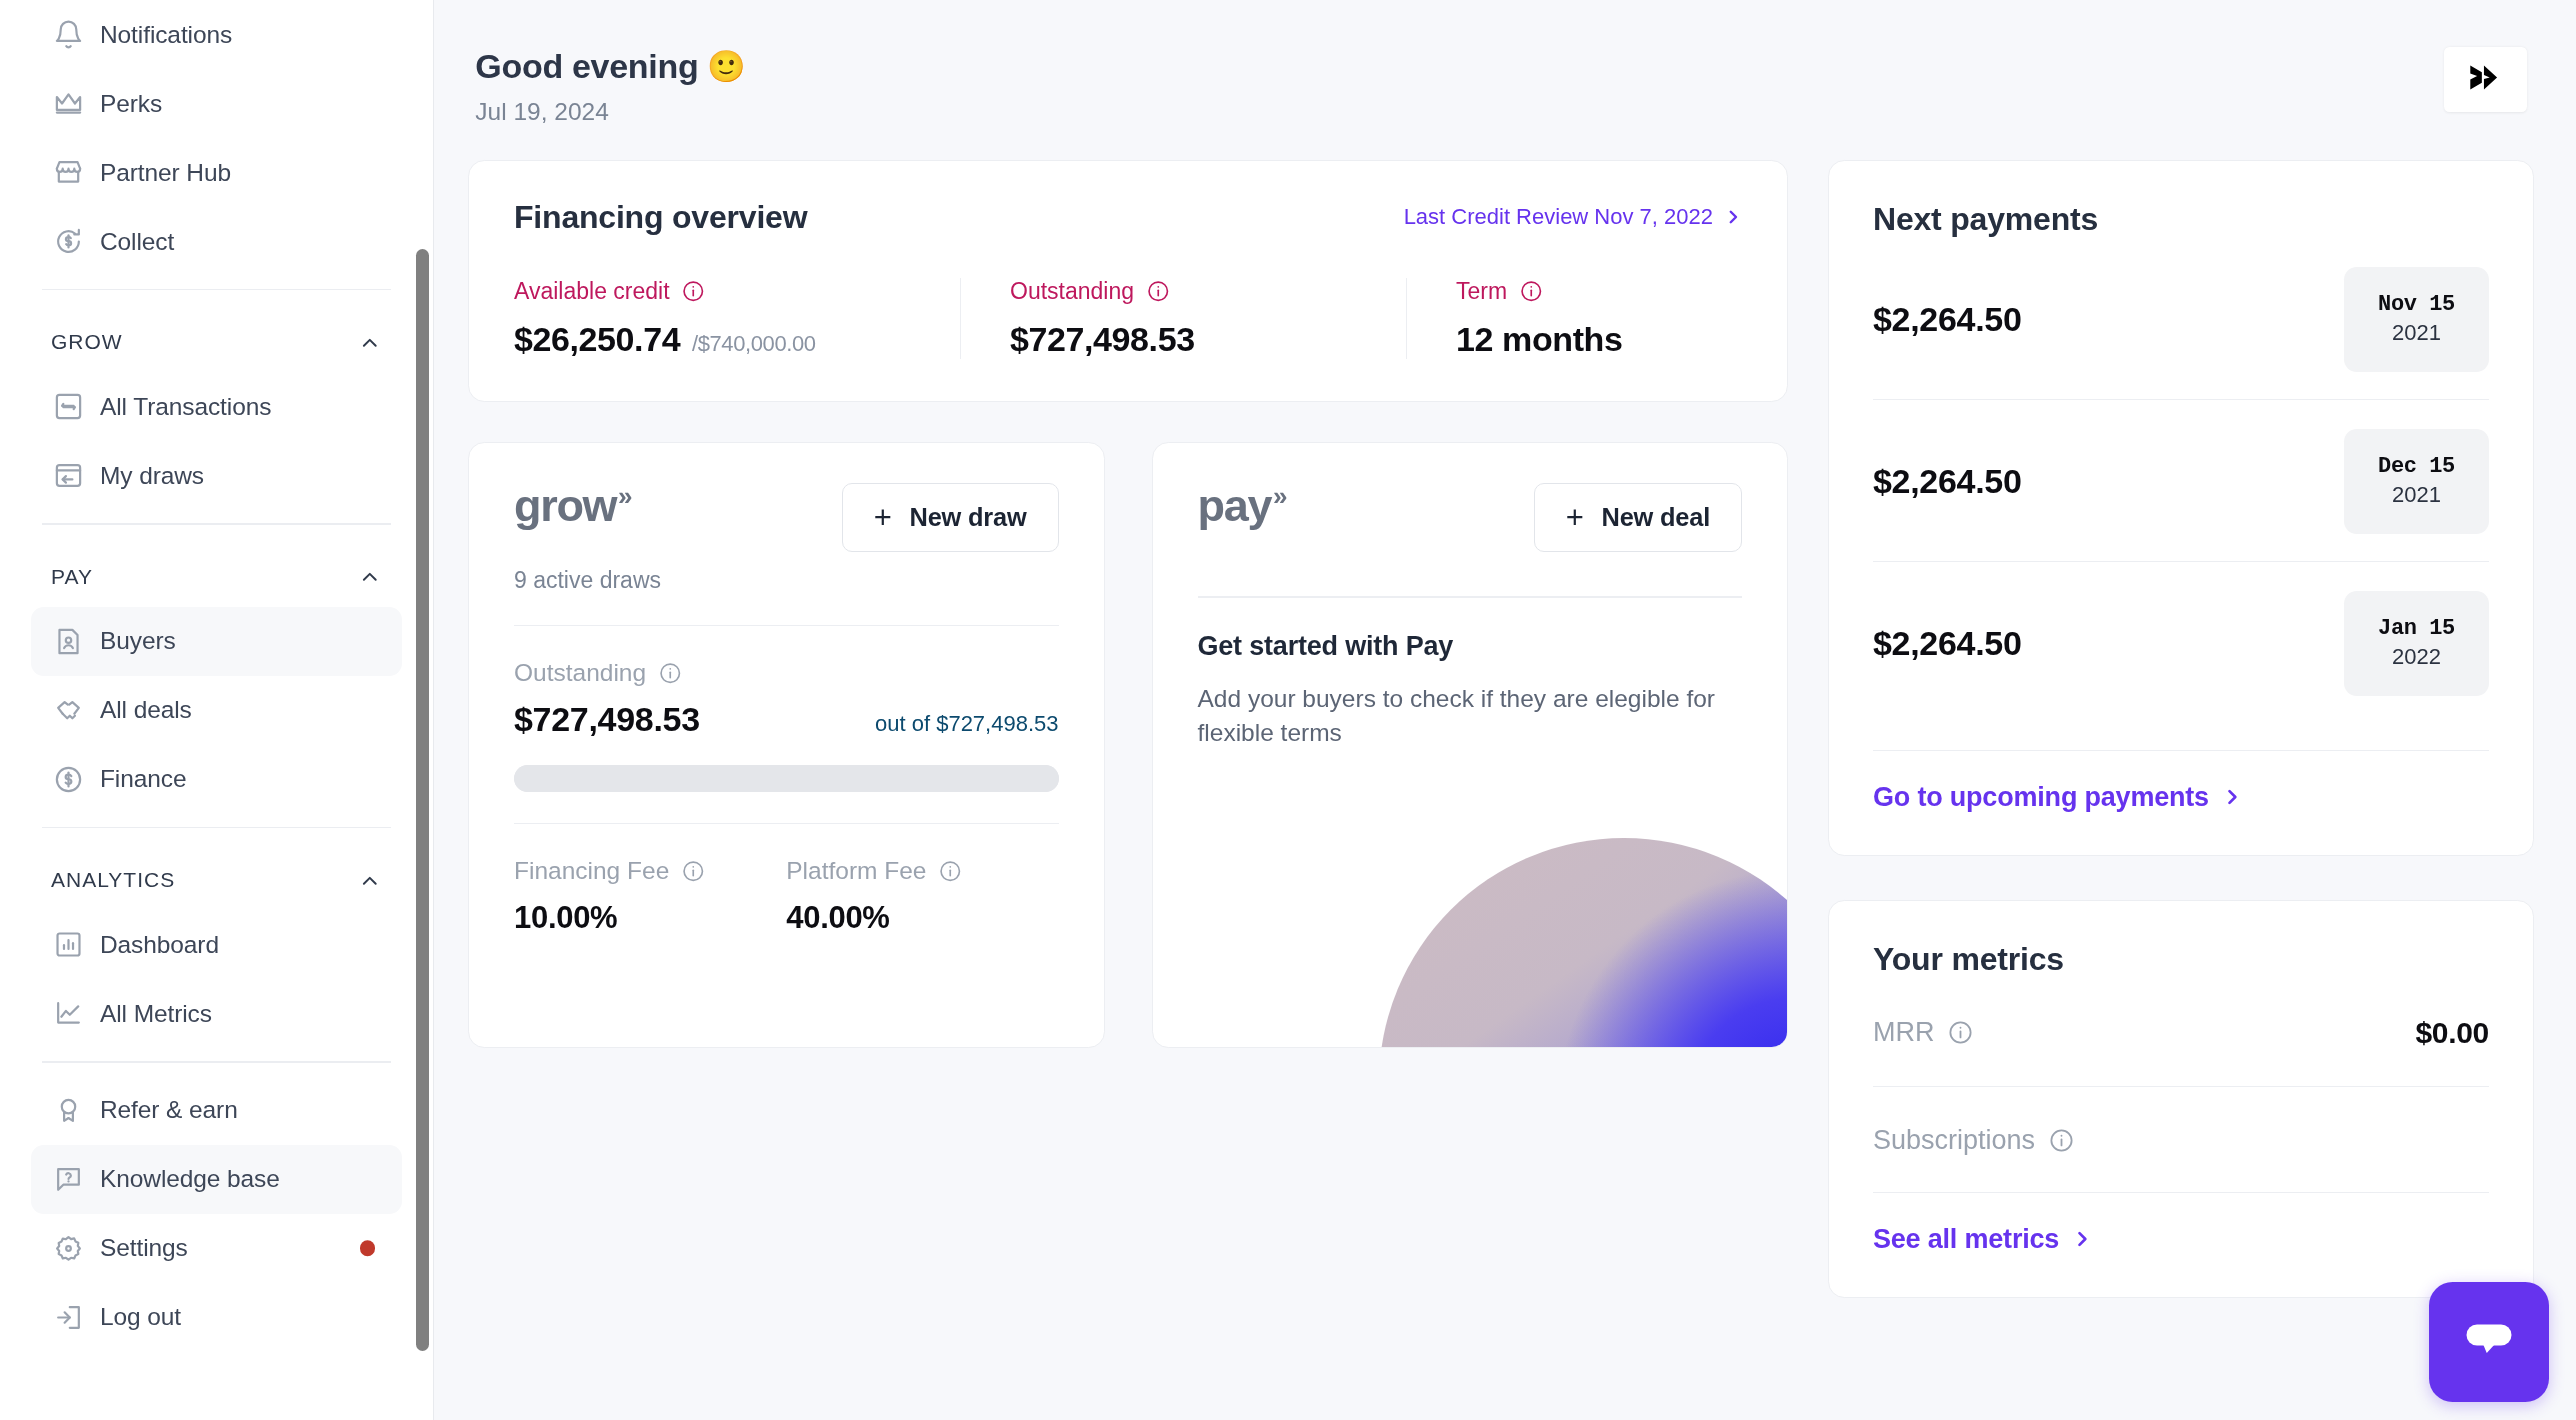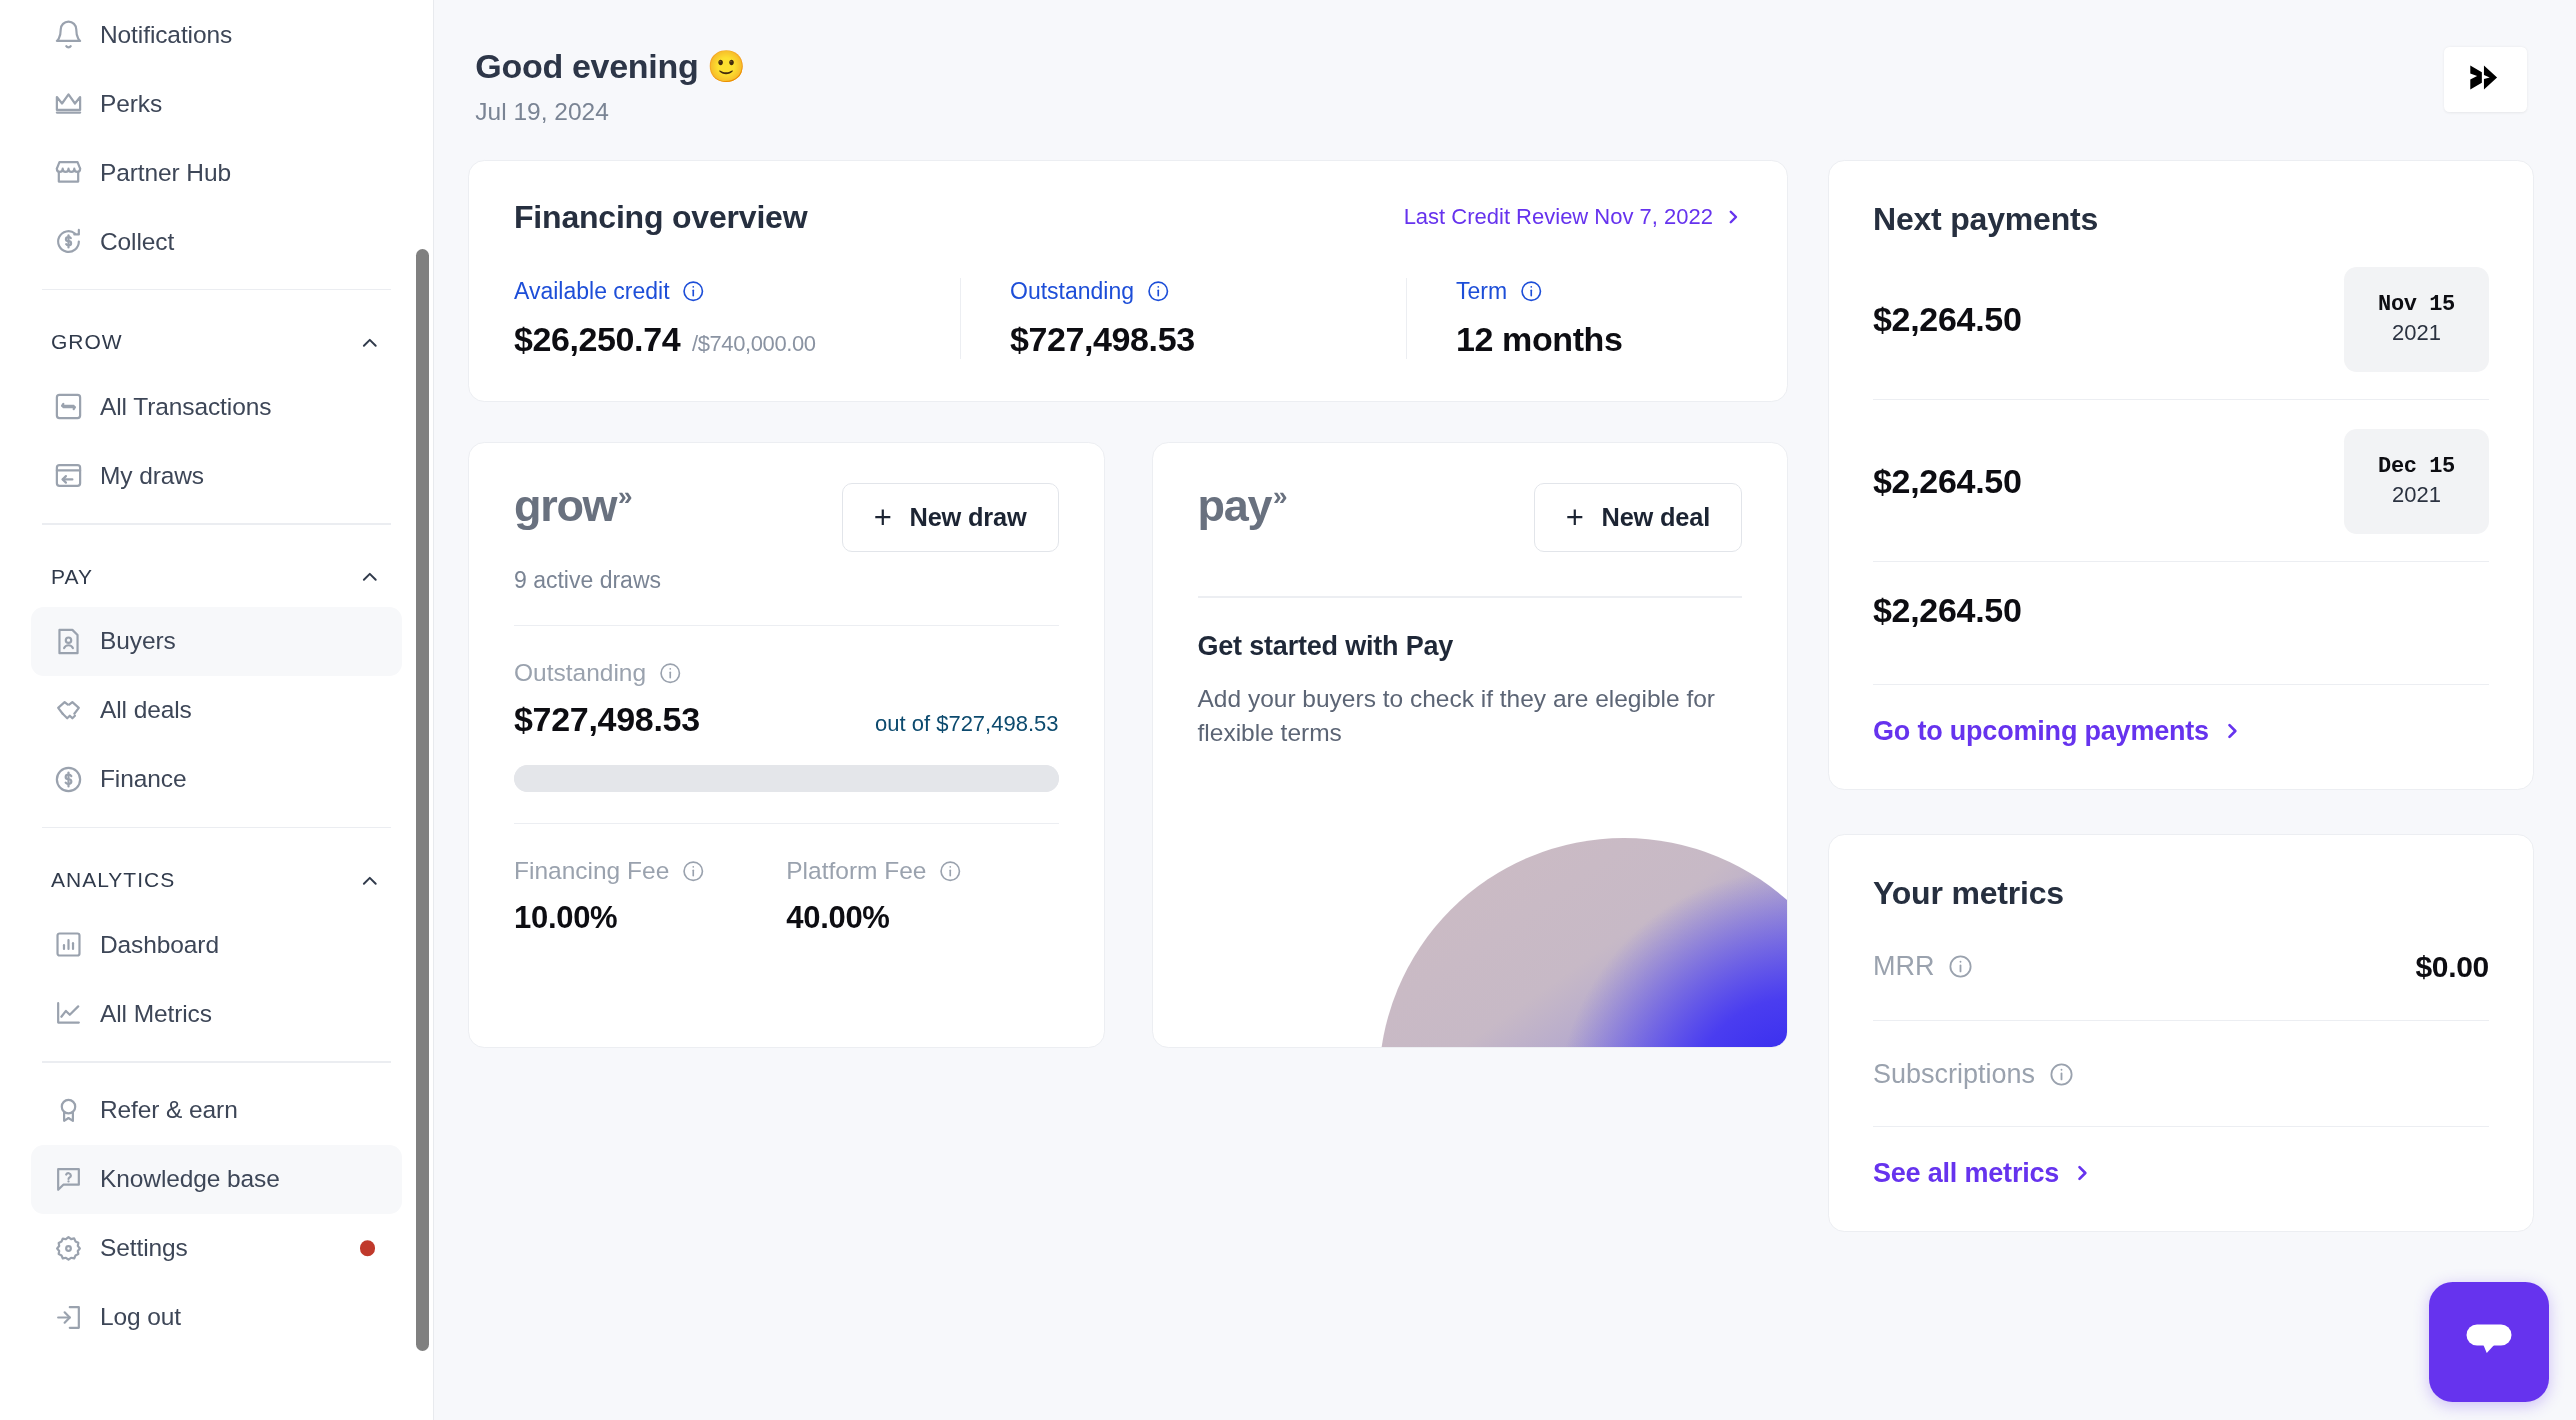--- a/index.html
+++ b/index.html
@@ -130,21 +130,21 @@
     display: flex; align-items: center; gap: 11px;
     white-space: nowrap;
   }
   .fin-link .chev svg { width: 18px; height: 18px; display:block; }
   .fin-stats { display: flex; margin-top: 42px; }
   .stat { padding-right: 47px; }
   .stat + .stat { border-left: 1.8px solid #eceef2; padding-left: 49px; }
   .stat.s1 { width: 446px; }
   .stat.s2 { width: 446px; }
   .stat-label {
-    font-size: 23px; color: #1d4ed8;
+    font-size: 23px; color: #be185d;
     display: flex; align-items: center; gap: 11.8px;
   }
   .info-i { width: 24.5px; height: 24.5px; display:inline-flex; }
   .info-i svg { width: 24.5px; height: 24.5px; display: block; }
   .stat-value {
     margin-top: 15.4px;
     font-size: 34px; font-weight: bold; color: #0d0d12;
     letter-spacing: -0.4px;
     display: flex; align-items: baseline; gap: 11.8px;
   }
@@ -682,20 +682,24 @@
           <div class="pay-item">
             <span class="pay-amount">$2,264.50</span>
             <div class="date-chip">
               <span class="d">Dec 15</span>
               <span class="y">2021</span>
             </div>
           </div>
 
           <div class="pay-item">
             <span class="pay-amount">$2,264.50</span>
+            <div class="date-chip">
+              <span class="d">Jan 15</span>
+              <span class="y">2022</span>
+            </div>
           </div>
 
           <a class="np-link">
             <span>Go to upcoming payments</span>
             <span class="chev">
               <svg viewBox="0 0 24 24" fill="none" stroke="currentColor" stroke-width="3.2" stroke-linecap="round" stroke-linejoin="round">
                   <polyline points="9 5 16 12 9 19"></polyline>
                 </svg>
             </span>
           </a>

